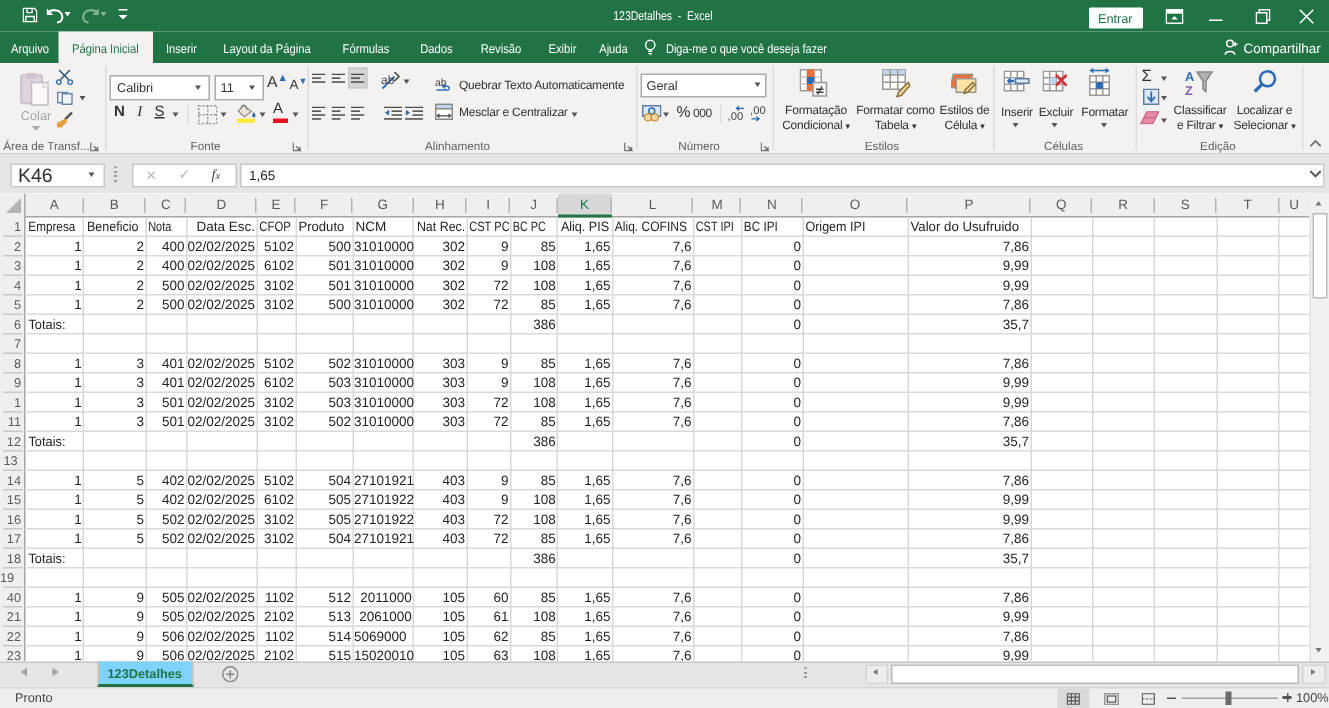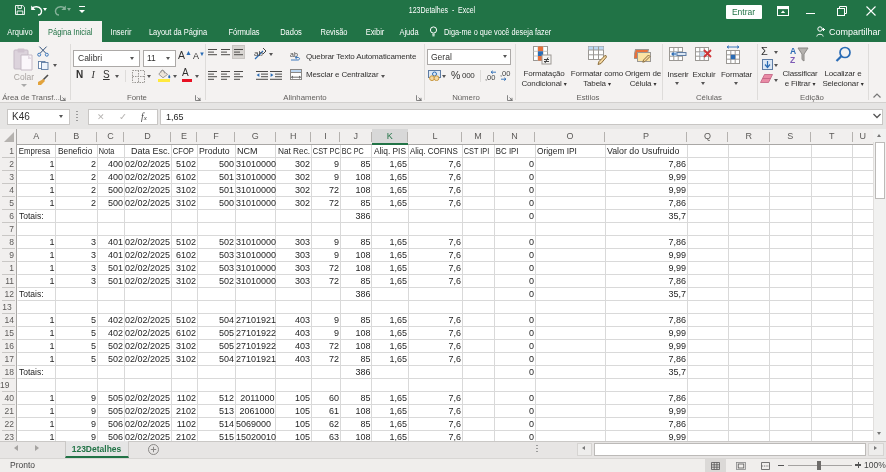--- a/index.html
+++ b/index.html
@@ -253,21 +253,21 @@
 
 <div class="ab ct" style="left:565px;top:69px;width:64px;font-size:8px;color:#323130;letter-spacing:-0.15px">Formatar como</div>
 <div class="ab ct" style="left:565px;top:79px;width:64px;font-size:8px;color:#323130;letter-spacing:-0.15px">Tabela&nbsp;<span style="font-size:6px">▾</span></div>
 <svg class="ab" style="left:634px;top:46px" width="19" height="19" viewBox="0 0 19 19">
 <rect x="0.5" y="3.5" width="13" height="9" fill="#e8703a" stroke="#9b9894" transform="skewX(-12)" transform-origin="7 8"></rect>
 <rect x="3.5" y="6.5" width="13" height="9" fill="#fbe3a3" stroke="#9b9894"></rect>
 <path d="M14.5 9 L9.5 14 L8.8 16.2 L11 15.5 L16 10.5 Z" fill="#f5d7a0" stroke="#8a6d3b"></path>
   </svg>
 <div class="ab" style="left:643px;top:46px;width:0;height:0"></div>
 
-<div class="ab ct" style="left:611px;top:69px;width:64px;font-size:8px;color:#323130;letter-spacing:-0.15px">Origem de</div>
+<div class="ab ct" style="left:611px;top:69px;width:64px;font-size:8px;color:#323130;letter-spacing:-0.15px">Estilos de</div>
 <div class="ab ct" style="left:611px;top:79px;width:64px;font-size:8px;color:#323130;letter-spacing:-0.15px">Célula&nbsp;<span style="font-size:6px">▾</span></div>
 <svg class="ab" style="left:669px;top:47px" width="18" height="18" viewBox="0 0 18 18">
 <rect x="0.5" y="0.5" width="13" height="13" fill="#fff" stroke="#9b9894"></rect>
 <path d="M0.5 4.8 H13.5 M0.5 9.2 H13.5 M4.8 0.5 V13.5 M9.2 0.5 V13.5" stroke="#9b9894"></path>
 <rect x="4.8" y="4.8" width="4.4" height="4.4" fill="#bdd7f1"></rect>
     <path d="M2 7 L6 7 M3.5 5.5 L2 7 L3.5 8.5" stroke="#2b6cb5" stroke-width="1.2" fill="none" transform="translate(1,0)"></path>
     <rect x="8" y="5.5" width="9" height="3" fill="#dce8f5" stroke="#5e7ca3"></rect>
   </svg>
 <svg class="ab" style="left:695px;top:47px" width="18" height="18" viewBox="0 0 18 18">
 <rect x="0.5" y="0.5" width="13" height="13" fill="#fff" stroke="#9b9894"></rect>
@@ -310,21 +310,21 @@
 <circle cx="10" cy="6.5" r="5" fill="none" stroke="#2b6cb5" stroke-width="1.7"></circle>
 <path d="M6.3 10.2 L1.5 15" stroke="#2b6cb5" stroke-width="2.2"></path>
   </svg>
 <div class="ab ct" style="left:813px;top:69px;width:60px;font-size:8px;color:#323130;letter-spacing:-0.15px">Localizar e</div>
 <div class="ab ct" style="left:813px;top:79px;width:60px;font-size:8px;color:#323130;letter-spacing:-0.15px">Selecionar&nbsp;<span style="font-size:6px">▾</span></div>
 <svg class="ab" style="left:873px;top:93px" width="8" height="5" viewBox="0 0 8 5">
 <path d="M0.5 4.5 L4 1 L7.5 4.5" fill="none" stroke="#777" stroke-width="1.2"></path>
   </svg>
 <div class="ab" style="left:0;top:103px;width:886px;height:26px;background:#e6e5e4"></div>
 <div class="ab" style="left:7px;top:108.5px;width:63px;height:16px;background:#fff;border:1px solid #c8c6c4"></div>
-<div class="ab" style="left:12px;top:108.5px;height:16px;line-height:16px;font-size:10px;color:#323130">K46</div>
+<div class="ab" style="left:12px;top:108.5px;height:16px;line-height:16px;font-size:13px;color:#323130">K46</div>
 <div class="ab" style="left:59px;top:114.5px;width:0;height:0;border-left:2.8px solid transparent;border-right:2.8px solid transparent;border-top:3.2px solid #555"></div>
 <div class="ab" style="left:76px;top:111px;width:2px;height:11px;background:repeating-linear-gradient(#9a9a9a 0 1.2px,transparent 1.2px 3px)"></div>
 <div class="ab" style="left:88px;top:108.5px;width:70px;height:16px;background:#fff;border:1px solid #c8c6c4"></div>
 <div class="ab" style="left:97px;top:108.5px;height:16px;line-height:16px;font-size:9px;color:#b8b6b4">✕</div>
 <div class="ab" style="left:119px;top:108.5px;height:16px;line-height:16px;font-size:9.5px;color:#b8b6b4">✓</div>
 <div class="ab" style="left:141px;top:108.5px;height:16px;line-height:16px;font-size:9.5px;color:#444;font-style:italic;font-family:'Liberation Serif',serif">f<span style="font-size:7px">x</span></div>
 <div class="ab" style="left:160px;top:108.5px;width:723px;height:16px;background:#fff;border:1px solid #c8c6c4"></div>
 <div class="ab" style="left:166px;top:108.5px;height:16px;line-height:16px;font-size:9px;color:#1f1f1f">1,65</div>
 <svg class="ab" style="left:873px;top:113px" width="8" height="6" viewBox="0 0 8 6">
 <path d="M0.5 1 L4 4.5 L7.5 1" fill="none" stroke="#555" stroke-width="1.3"></path>
@@ -740,21 +740,21 @@
 <div class="ab" style="left:606px;top:302px;width:80px;height:13px;line-height:13.5px;font-size:9px;color:#1f1f1f;white-space:nowrap;overflow:visible;text-align:right;">9,99</div>
 </div>
 <div class="ab" style="left:873px;top:129px;width:13px;height:312px;background:#f1f1f0;border-left:1px solid #e1dfdd"></div>
 <div class="ab" style="left:873px;top:129px;width:13px;height:13px;background:#f1f1f0"></div>
 <div class="ab" style="left:877px;top:134px;width:0;height:0;border-left:2.8px solid transparent;border-right:2.8px solid transparent;border-bottom:3.4px solid #777"></div>
 <div class="ab" style="left:874.5px;top:142px;width:10px;height:57px;background:#fff;border:1px solid #bcbab8"></div>
 <div class="ab" style="left:877px;top:432px;width:0;height:0;border-left:2.8px solid transparent;border-right:2.8px solid transparent;border-top:3.4px solid #777"></div>
 <div class="ab" style="left:0;top:441px;width:886px;height:17px;background:#e7e5e4;border-top:1px solid #cac8c6"></div>
 <div class="ab" style="left:14px;top:445px;width:0;height:0;border-top:3.5px solid transparent;border-bottom:3.5px solid transparent;border-right:4px solid #a5a3a1"></div>
 <div class="ab" style="left:35px;top:445px;width:0;height:0;border-top:3.5px solid transparent;border-bottom:3.5px solid transparent;border-left:4px solid #a5a3a1"></div>
-<div class="ab ct" style="left:64.5px;top:441px;width:64px;height:17px;background:#e5e5e5;border-right:1px solid #cac8c6;border-left:1px solid #cac8c6;border-bottom:2px solid #217346;color:#217346;font-weight:bold;font-size:8.5px;line-height:16px">123Detalhes</div>
+<div class="ab ct" style="left:64.5px;top:441px;width:64px;height:17px;background:#7dd3fc;border-right:1px solid #cac8c6;border-left:1px solid #cac8c6;border-bottom:2px solid #217346;color:#217346;font-weight:bold;font-size:8.5px;line-height:16px">123Detalhes</div>
 <svg class="ab" style="left:148px;top:444px" width="11" height="11" viewBox="0 0 11 11">
 <circle cx="5.5" cy="5.5" r="5" fill="none" stroke="#8a8886"></circle>
 <path d="M5.5 2.8 V8.2 M2.8 5.5 H8.2" stroke="#8a8886" stroke-width="1"></path>
   </svg>
 <div class="ab" style="left:536px;top:445px;width:2px;height:9px;background:repeating-linear-gradient(#9a9a9a 0 1.2px,transparent 1.2px 3px)"></div>
 <div class="ab" style="left:577px;top:442.5px;width:15px;height:13px;background:#eeedec;border:1px solid #d6d4d2"></div>
 <div class="ab" style="left:582px;top:446px;width:0;height:0;border-top:2.8px solid transparent;border-bottom:2.8px solid transparent;border-right:3.4px solid #777"></div>
 <div class="ab" style="left:594px;top:442.5px;width:272px;height:13px;background:#fff;border:1px solid #bcbab8"></div>
 <div class="ab" style="left:868px;top:442.5px;width:16px;height:13px;background:#eeedec;border:1px solid #d6d4d2"></div>
 <div class="ab" style="left:874px;top:446px;width:0;height:0;border-top:2.8px solid transparent;border-bottom:2.8px solid transparent;border-left:3.4px solid #777"></div>

